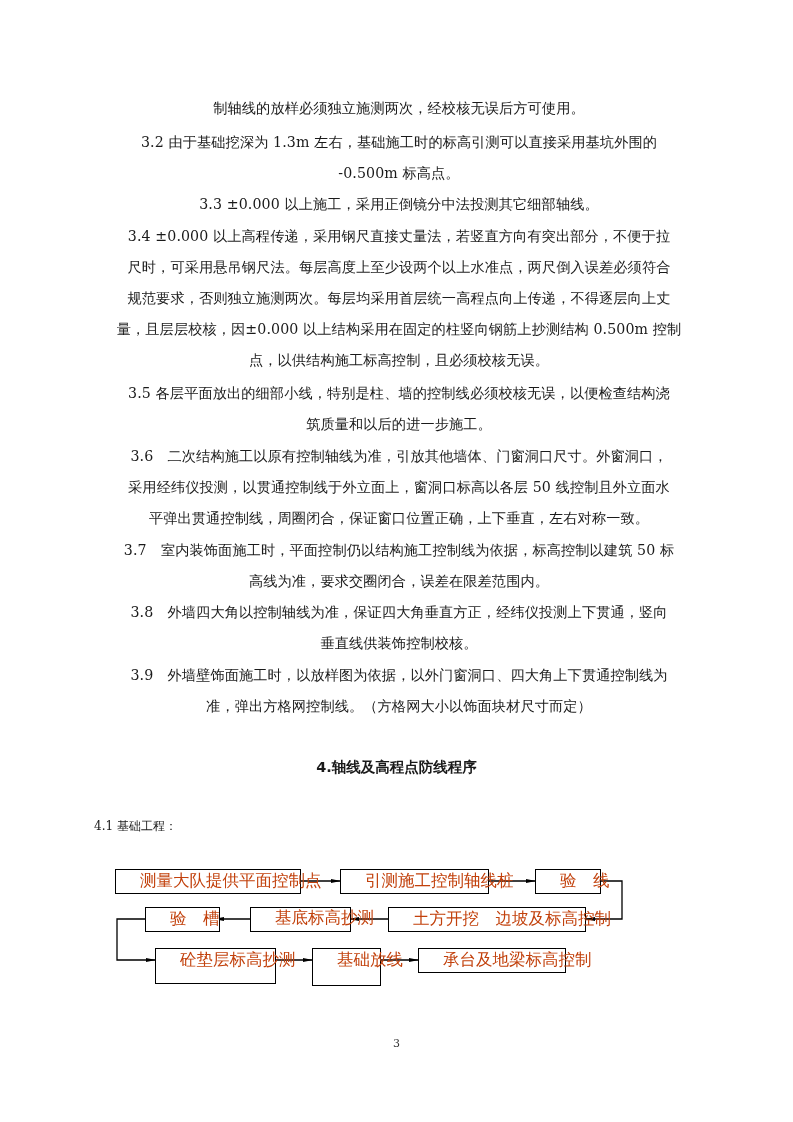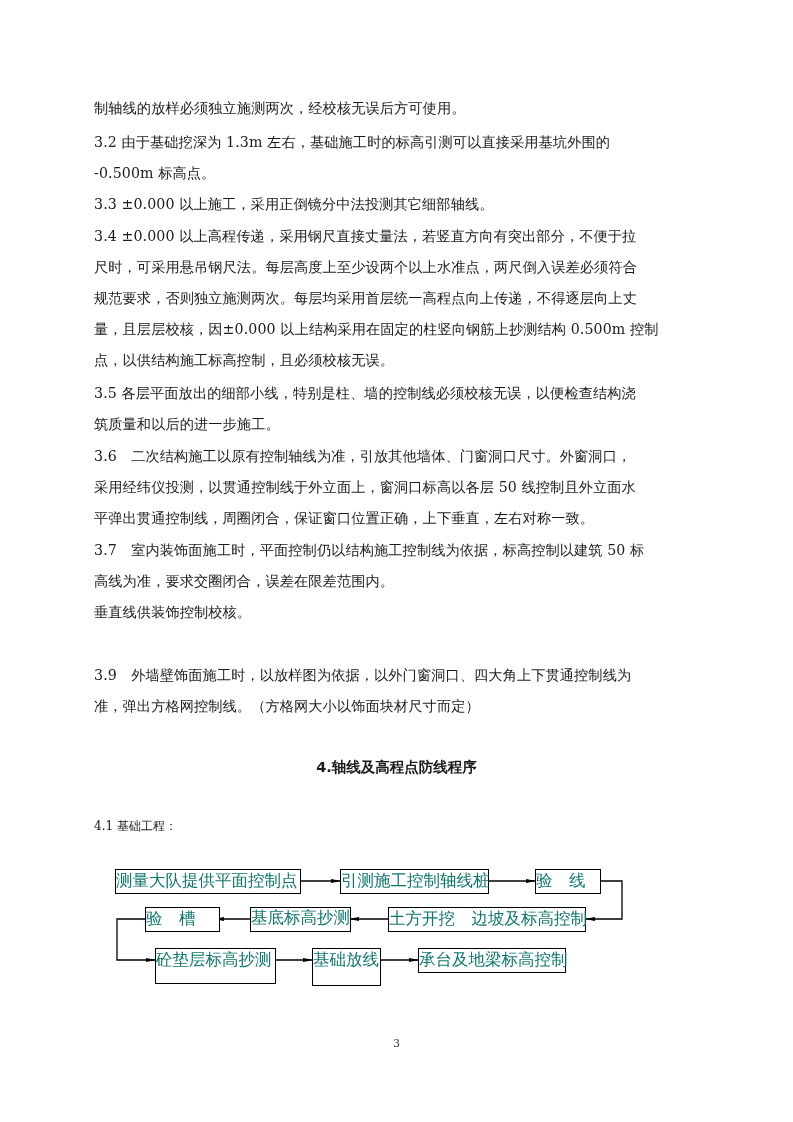--- a/index.html
+++ b/index.html
@@ -1,26 +1,26 @@
 <!DOCTYPE html>
 <html><head>
 <meta charset="utf-8">
 <style>
   html, body { margin: 0; padding: 0; background: #ffffff; }
   body { width: 793px; height: 1122px; position: relative; overflow: hidden;
          font-family: "DejaVu Serif", "Liberation Serif", serif; color: #1a1a1a; }
   .para { position: absolute; left: 94px; width: 610px; font-size: 14.2px; line-height: 31px;
-          letter-spacing: 0.1px; white-space: nowrap; }
+          letter-spacing: 0.1px; white-space: nowrap; text-align: center; }
   .line { display: block; height: 31px; }
   .heading { position: absolute; left: 0; width: 793px; top: 758px; text-align: center;
              font-size: 14.5px; font-weight: bold; font-family: "DejaVu Sans", sans-serif; }
   .sub { position: absolute; left: 94px; top: 818px; font-size: 12px; }
   .box { position: absolute; border: 1.3px solid #000; box-sizing: border-box; background: #fff;
          font-family: "DejaVu Sans", "Liberation Sans", sans-serif; font-size: 16.5px;
-         line-height: 22px; text-align: left; white-space: nowrap; color: #0f766e; }
+         line-height: 22px; text-align: right; white-space: nowrap; color: #c2410c; padding-left: 24px; }
   svg.flow { position: absolute; left: 0; top: 0; width: 793px; height: 1122px; pointer-events: none; }
   .pagenum { position: absolute; left: 0; width: 793px; top: 1037px; text-align: center;
              font-size: 11px; color: #333; }
 </style>
 </head>
 <body>
 
 <div class="para" style="top:93px;">
   <span class="line">制轴线的放样必须独立施测两次，经校核无误后方可使用。</span>
 </div>
@@ -45,20 +45,21 @@
 <div class="para" style="top:441px;">
   <span class="line">3.6　二次结构施工以原有控制轴线为准，引放其他墙体、门窗洞口尺寸。外窗洞口，</span>
   <span class="line">采用经纬仪投测，以贯通控制线于外立面上，窗洞口标高以各层 50 线控制且外立面水</span>
   <span class="line">平弹出贯通控制线，周圈闭合，保证窗口位置正确，上下垂直，左右对称一致。</span>
 </div>
 <div class="para" style="top:535px;">
   <span class="line">3.7　室内装饰面施工时，平面控制仍以结构施工控制线为依据，标高控制以建筑 50 标</span>
   <span class="line">高线为准，要求交圈闭合，误差在限差范围内。</span>
 </div>
 <div class="para" style="top:597px;">
+  <span class="line">3.8　外墙四大角以控制轴线为准，保证四大角垂直方正，经纬仪投测上下贯通，竖向</span>
   <span class="line">垂直线供装饰控制校核。</span>
 </div>
 <div class="para" style="top:660px;">
   <span class="line">3.9　外墙壁饰面施工时，以放样图为依据，以外门窗洞口、四大角上下贯通控制线为</span>
   <span class="line">准，弹出方格网控制线。（方格网大小以饰面块材尺寸而定）</span>
 </div>
 
 <div class="heading">4.轴线及高程点防线程序</div>
 <div class="sub">4.1 基础工程：</div>
 

